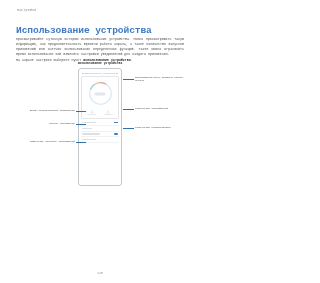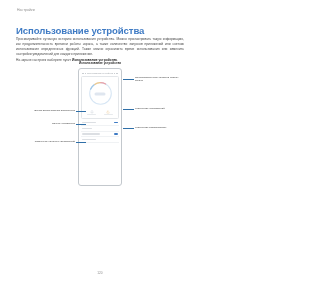--- a/index.html
+++ b/index.html
@@ -1,21 +1,21 @@
 <!DOCTYPE html>
 <html><head>
 <meta charset="utf-8">
 <style>
   html,body{margin:0;padding:0;}
   body{
     width:200px;height:283px;background:#ffffff;
     font-family:"Liberation Sans", sans-serif;
     color:#2b2b2b;overflow:hidden;position:relative;
   }
-  .page{position:relative;width:200px;height:283px;}
+  .page{position:relative;width:200px;height:283px;font-family:Liberation Mono, monospace;}
 
   .breadcrumb{
     position:absolute;left:17px;top:8px;
     font-size:3.4px;color:#8d8d8d;letter-spacing:.12px;
   }
 
   .title{
     position:absolute;left:16px;top:19px;
     font-size:9.6px;font-weight:700;color:#3f7bc4;
     letter-spacing:-.1px;

